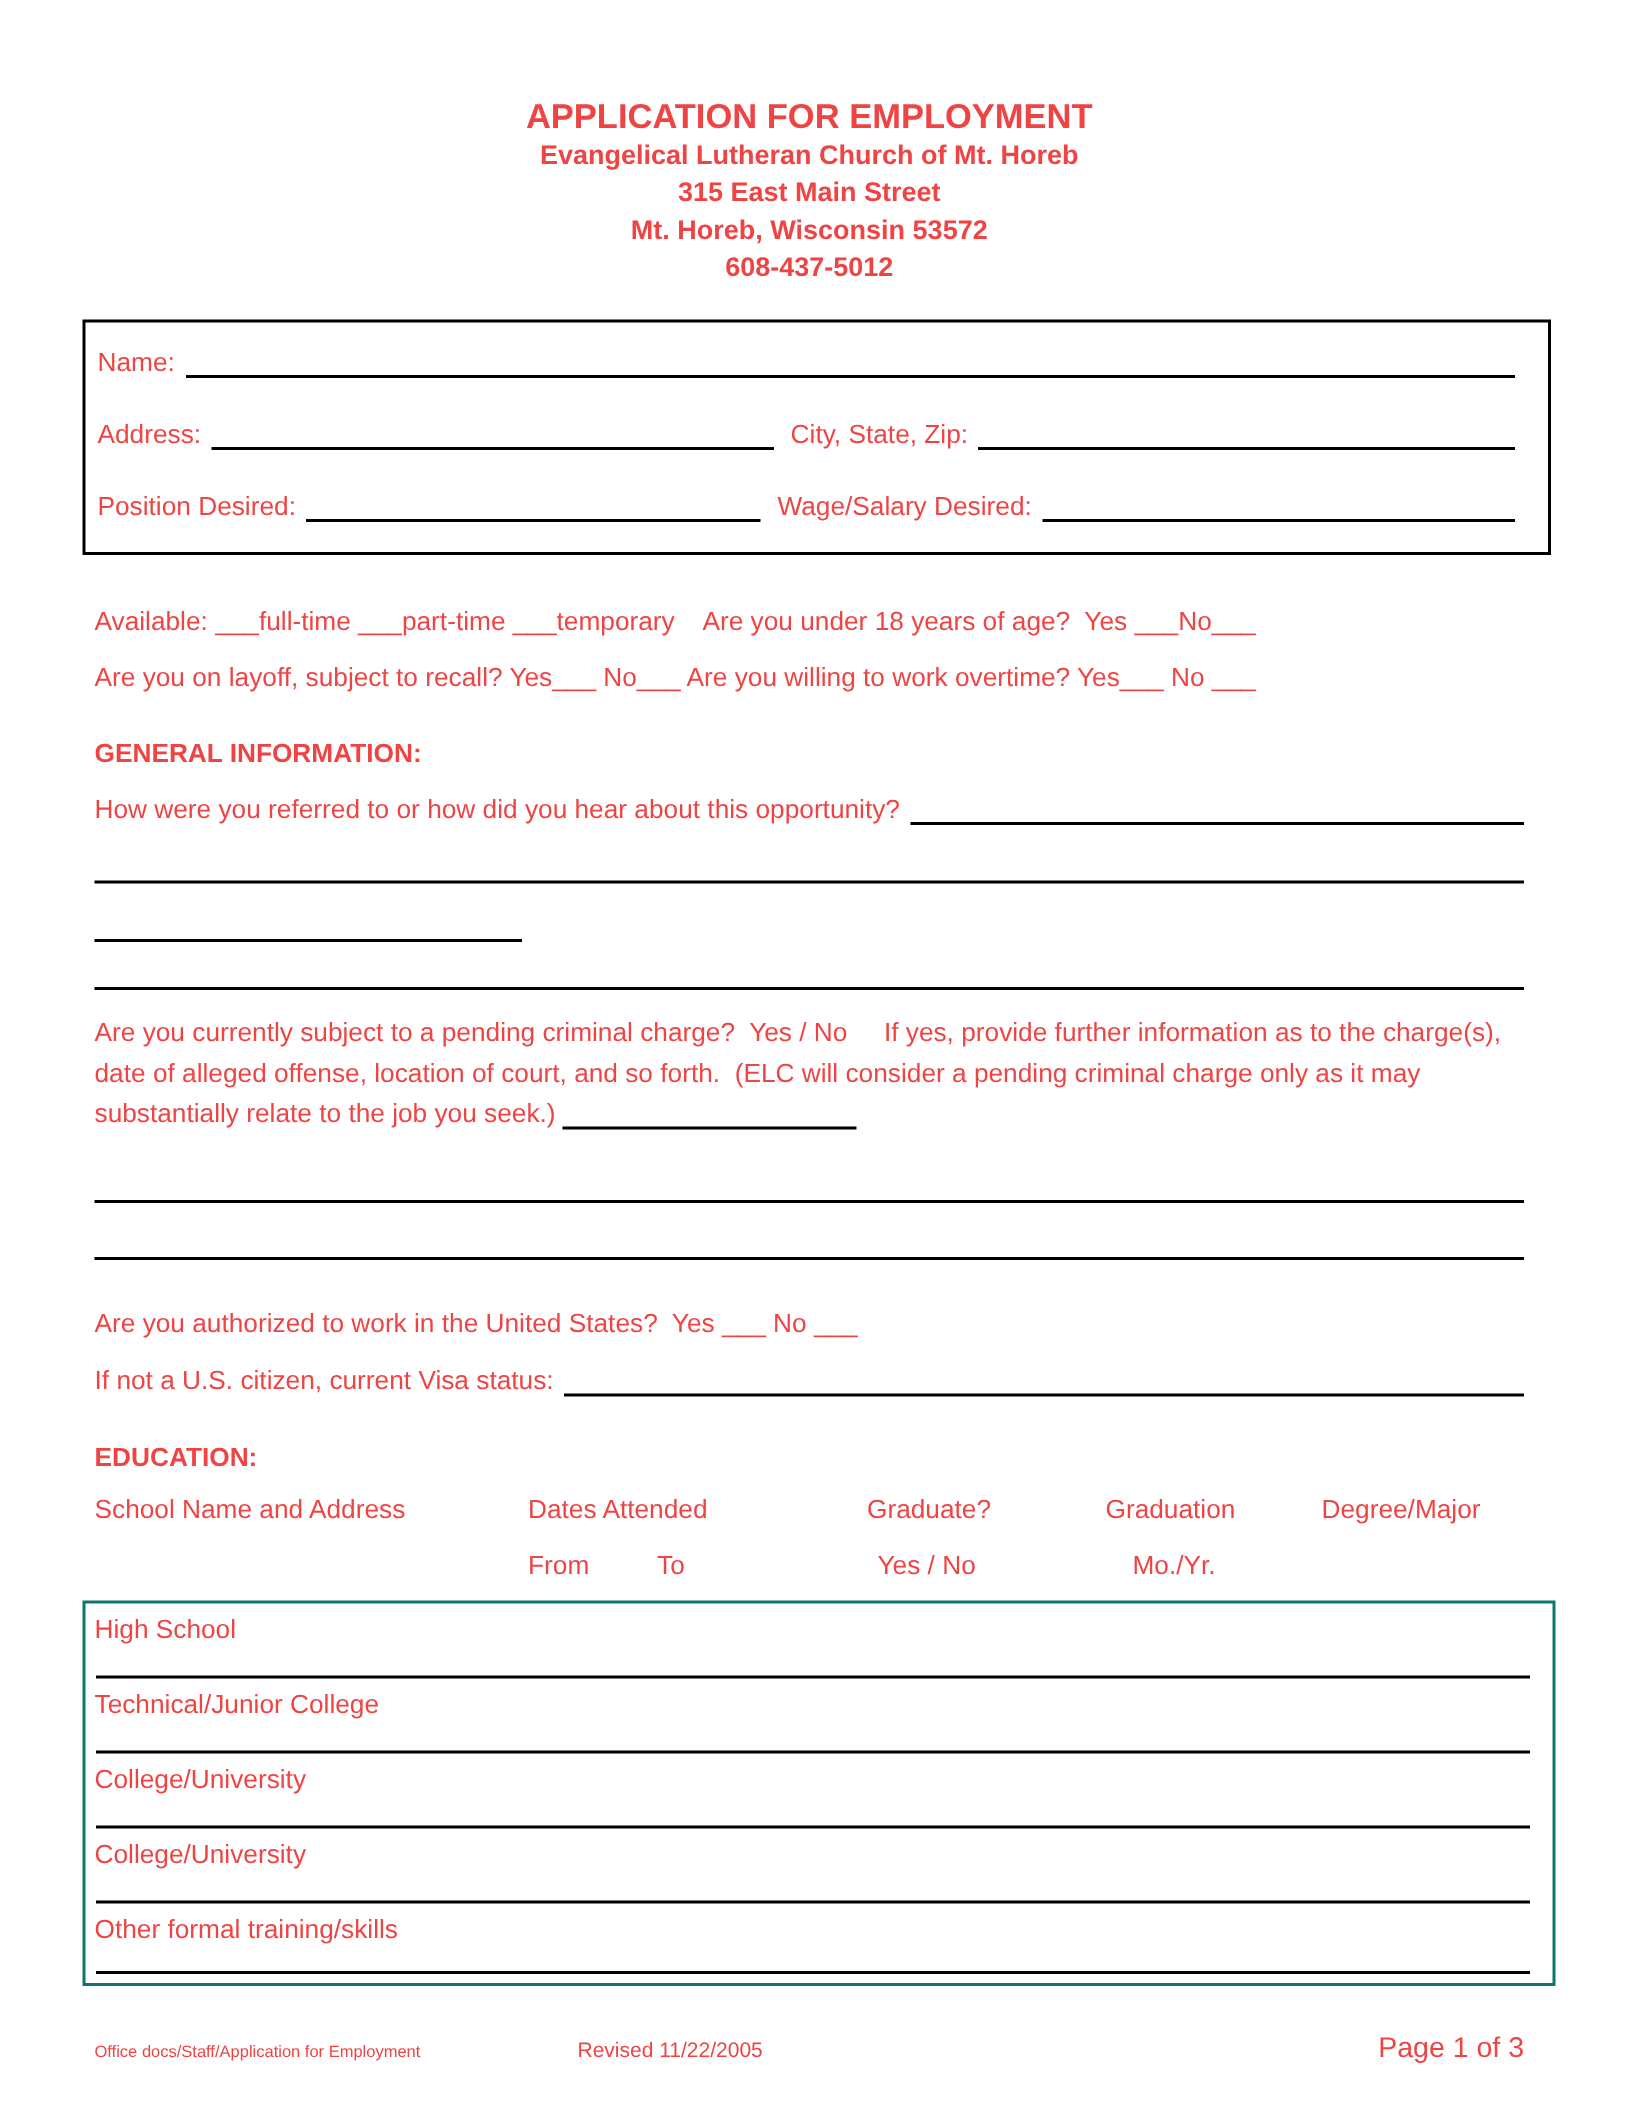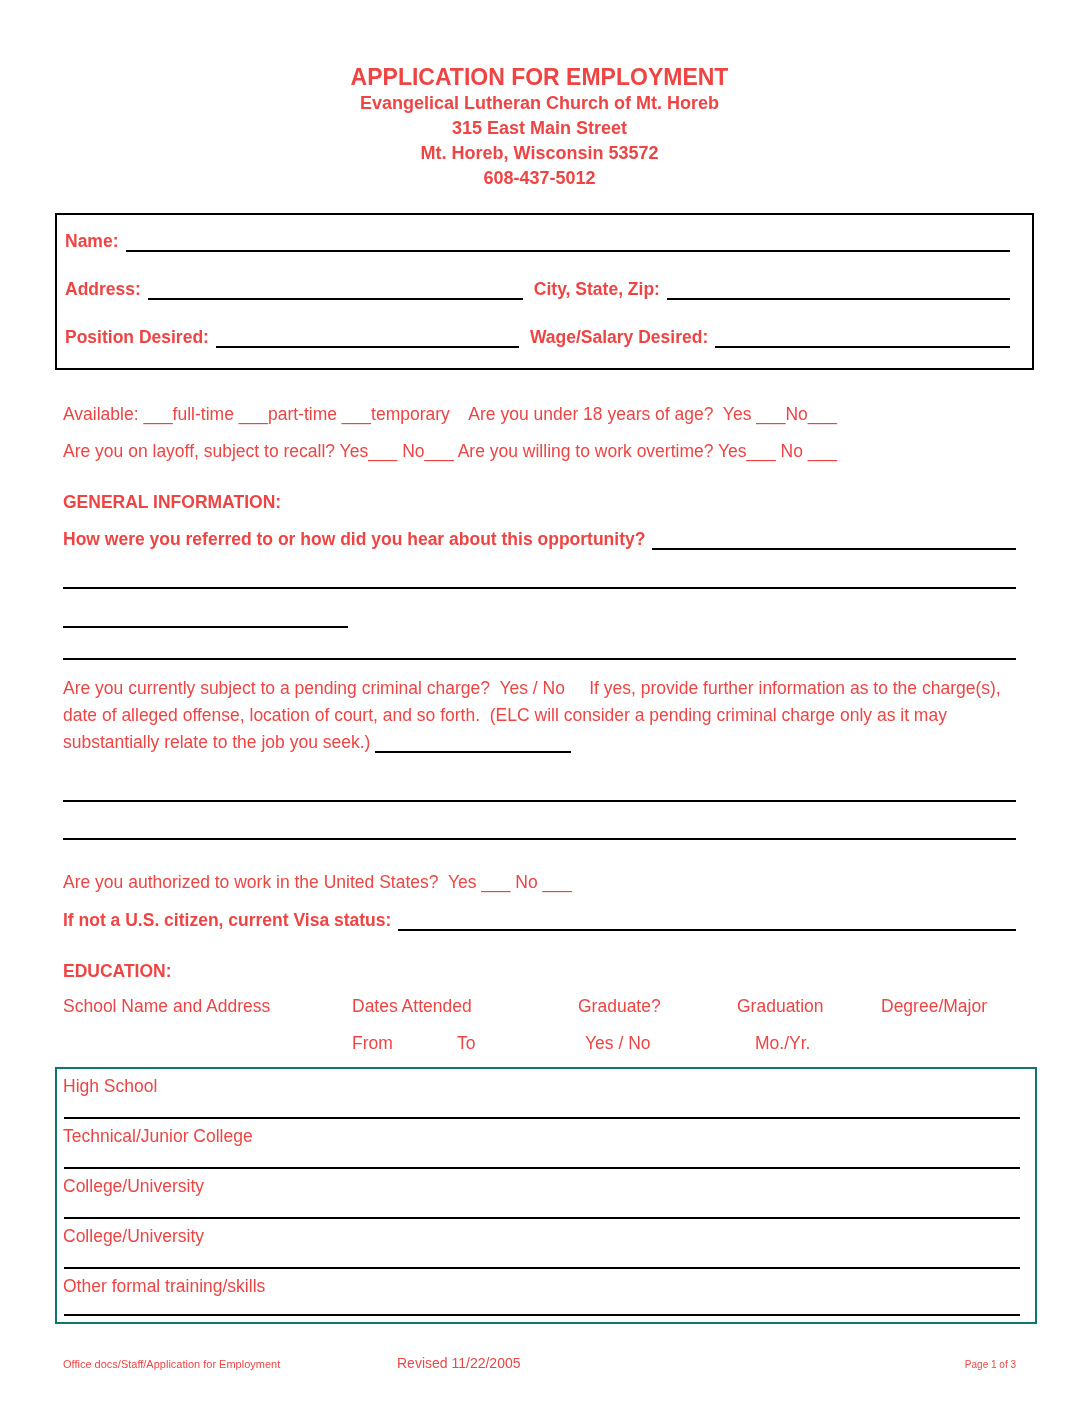--- a/index.html
+++ b/index.html
@@ -26,21 +26,21 @@
   
   .id-box {
     margin-left: -8px;
     width: 979px;
     border: 2px solid #000;
     margin-top: 22px;
     padding: 16px 22px 20px 8px;
   }
   .row { display: flex; align-items: flex-end; }
   .row + .row { margin-top: 27px; }
-  .lbl { white-space: nowrap; line-height: 21px; font-weight: bold; }
+  .lbl { white-space: nowrap; line-height: 21px; }
   .wline { border-bottom: 2px solid #000; height: 21px; margin-left: 7px; }
   .flex1 { flex: 1 1 auto; }
   .w-address { width: 375px; }
   .w-position { width: 303px; }
   .lbl2 { margin-left: 11px; }
 
   
   .avail1 { margin-top: 33px; line-height: 22px; }
   .avail2 { margin-top: 15px; line-height: 22px; }
   .section-heading { margin-top: 29px; font-weight: bold; line-height: 22px; }
@@ -65,42 +65,42 @@
 
   
   .edu-header { position: relative; margin-top: 13px; height: 68px; }
   .edu-header .c { position: absolute; white-space: nowrap; line-height: 22px; }
   .c-school { left: 0; top: 0; }
   .c-dates { left: 289px; top: 0; }
   .c-grad { left: 515px; top: 0; }
   .c-graduation { left: 674px; top: 0; }
   .c-degree { left: 818px; top: 0; }
   .c-from { left: 289px; top: 37px; }
-  .c-to { left: 394px; top: 37px; }
+  .c-to { left: 375px; top: 37px; }
   .c-yesno { left: 522px; top: 37px; }
   .c-moyr { left: 692px; top: 37px; }
 
   
   .edu-box {
     margin-left: -8px;
     width: 982px;
     border: 2px solid #0f766e;
     margin-top: 4px;
   }
   .edu-row { position: relative; height: 50px; }
   .edu-row.last { height: 53px; }
   .edu-label { position: absolute; left: 6px; top: 6px; line-height: 22px; }
   .edu-line { position: absolute; left: 7px; right: 15px; bottom: 0; border-bottom: 2px solid #000; }
   .edu-row.last .edu-line { bottom: 6px; }
 
   
-  .footer { display: flex; align-items: baseline; margin-top: 31px; gap: 12px; }
+  .footer { display: flex; align-items: baseline; margin-top: 31px; }
   .f-left { width: 322px; font-size: 11px; }
   .f-center { font-size: 14px; }
-  .f-right { margin-left: auto; font-size: 10px; text-align: center; }
+  .f-right { margin-left: auto; font-size: 19px; text-align: center; }
 </style>
 </head>
 <body>
 
 <div class="page">
 
   <header class="doc-header">
     <div class="doc-title">APPLICATION FOR EMPLOYMENT</div>
     <div class="doc-sub">Evangelical Lutheran Church of Mt. Horeb</div>
     <div class="doc-sub">315 East Main Street</div>

